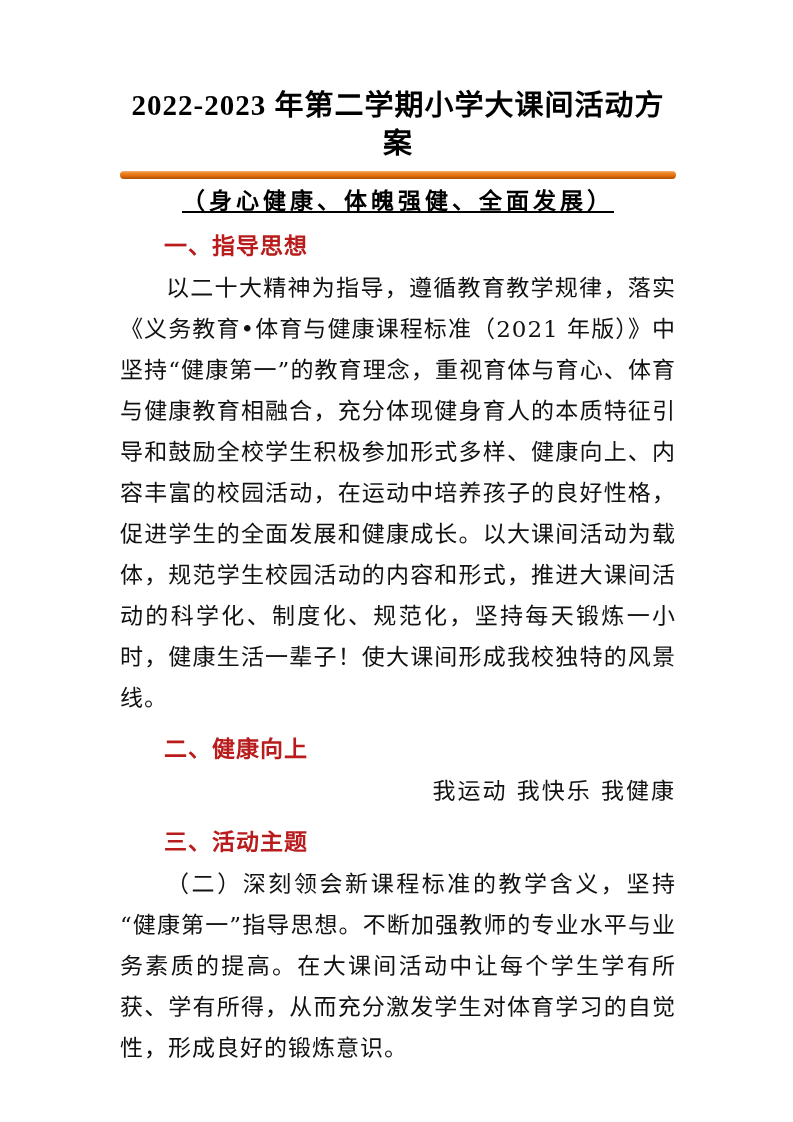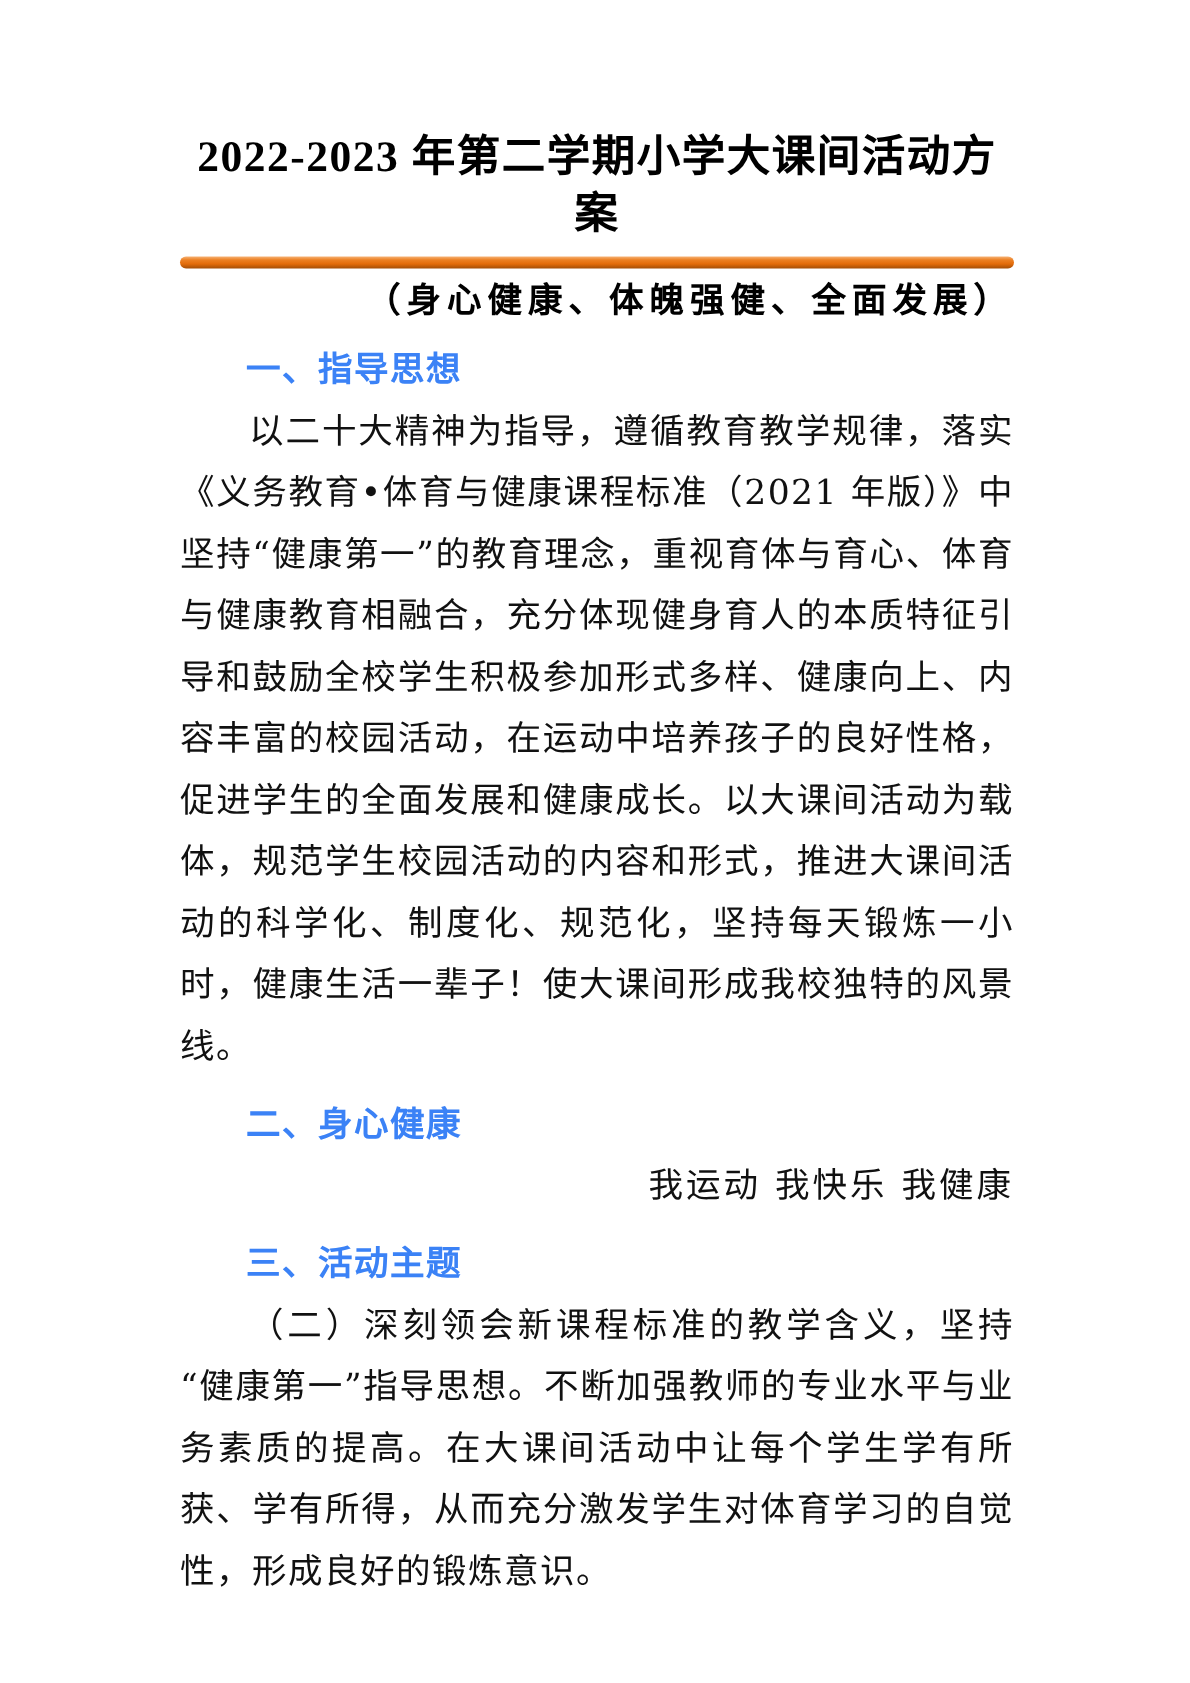--- a/index.html
+++ b/index.html
@@ -33,33 +33,34 @@
     margin-top: 9px;
     border-radius: 4px;
     background: linear-gradient(180deg, #f6b275 0%, #ec8124 28%, #e36c0a 62%, #a34e07 100%);
   }
   .doc-subtitle {
     margin-top: 7px;
     font-family: "DejaVu Serif", "Liberation Serif", serif;
     font-weight: 700;
     font-size: 23px;
     line-height: 30px;
-    text-align: right;
+    text-align: center;
     letter-spacing: 4px;
     color: #000000;
+    text-decoration: underline;
   }
   .section-heading {
     margin: 14px 0 6px 0;
     font-family: "Liberation Sans", "DejaVu Sans", sans-serif;
     font-weight: 700;
     font-size: 23px;
     line-height: 32px;
     text-indent: 44px;
     letter-spacing: 1px;
-    color: #3b82f6;
+    color: #b91c1c;
   }
   .body-paragraph {
     margin: 0;
     font-family: "DejaVu Serif", "Liberation Serif", serif;
     font-size: 23px;
     line-height: 41px;
     text-align: justify;
     text-justify: inter-character;
     text-indent: 46px;
     letter-spacing: 1px;
@@ -78,21 +79,21 @@
   <h1 class="doc-title">2022-2023 年第二学期小学大课间活动方案</h1>
 
   <div class="title-rule"></div>
 
   <div class="doc-subtitle">（身心健康、体魄强健、全面发展）</div>
 
   <h2 class="section-heading">一、指导思想</h2>
 
   <p class="body-paragraph">以二十大精神为指导，遵循教育教学规律，落实《义务教育•体育与健康课程标准（2021 年版）》中坚持“健康第一”的教育理念，重视育体与育心、体育与健康教育相融合，充分体现健身育人的本质特征引导和鼓励全校学生积极参加形式多样、健康向上、内容丰富的校园活动，在运动中培养孩子的良好性格，促进学生的全面发展和健康成长。以大课间活动为载体，规范学生校园活动的内容和形式，推进大课间活动的科学化、制度化、规范化，坚持每天锻炼一小时，健康生活一辈子！使大课间形成我校独特的风景线。</p>
 
-  <h2 class="section-heading">二、身心健康</h2>
+  <h2 class="section-heading">二、健康向上</h2>
 
   <p class="body-paragraph theme-line">我运动 我快乐 我健康</p>
 
   <h2 class="section-heading">三、活动主题</h2>
 
 
   <p class="body-paragraph">（二）深刻领会新课程标准的教学含义，坚持“健康第一”指导思想。不断加强教师的专业水平与业务素质的提高。在大课间活动中让每个学生学有所获、学有所得，从而充分激发学生对体育学习的自觉性，形成良好的锻炼意识。</p>
 
 </div>
 

